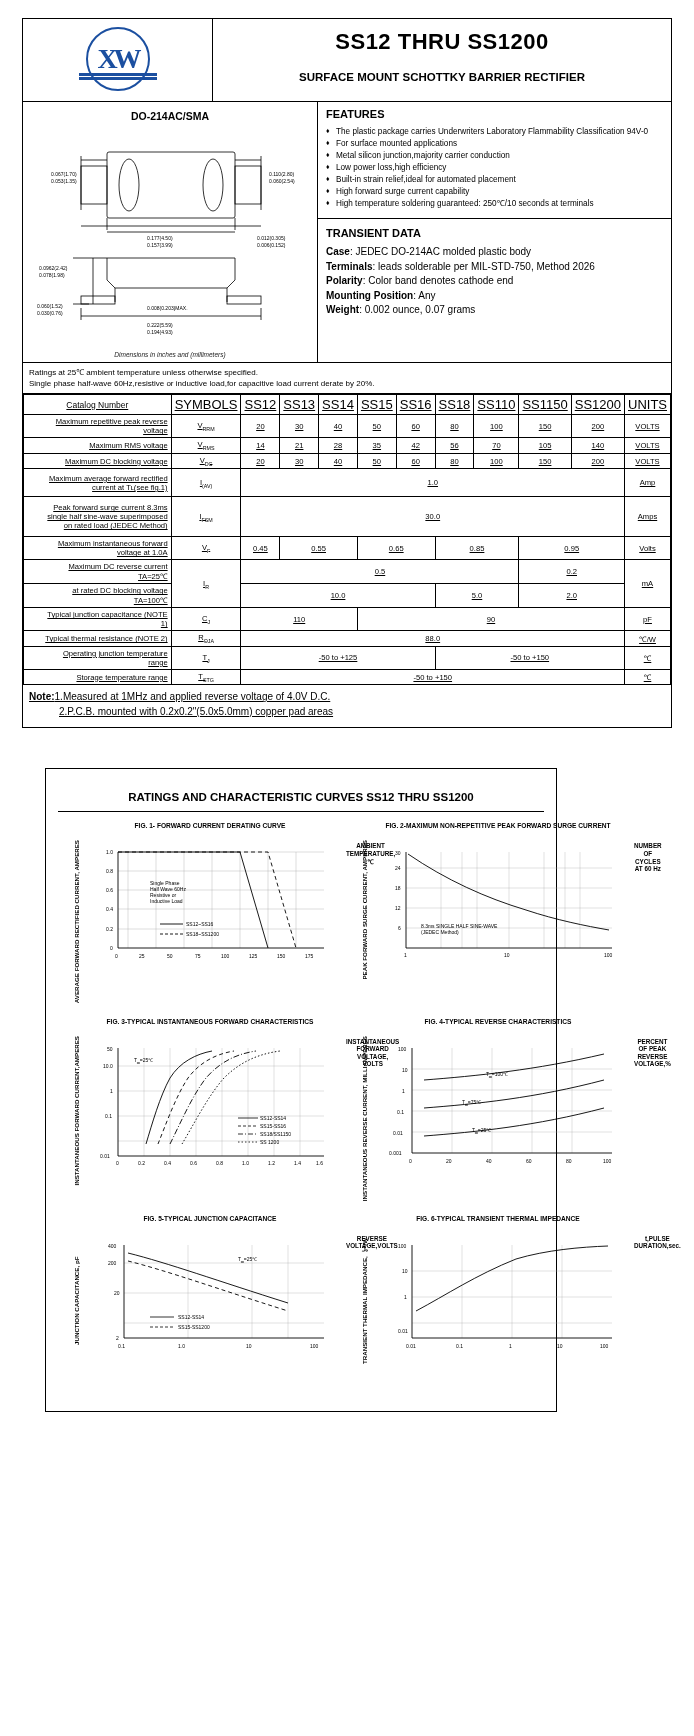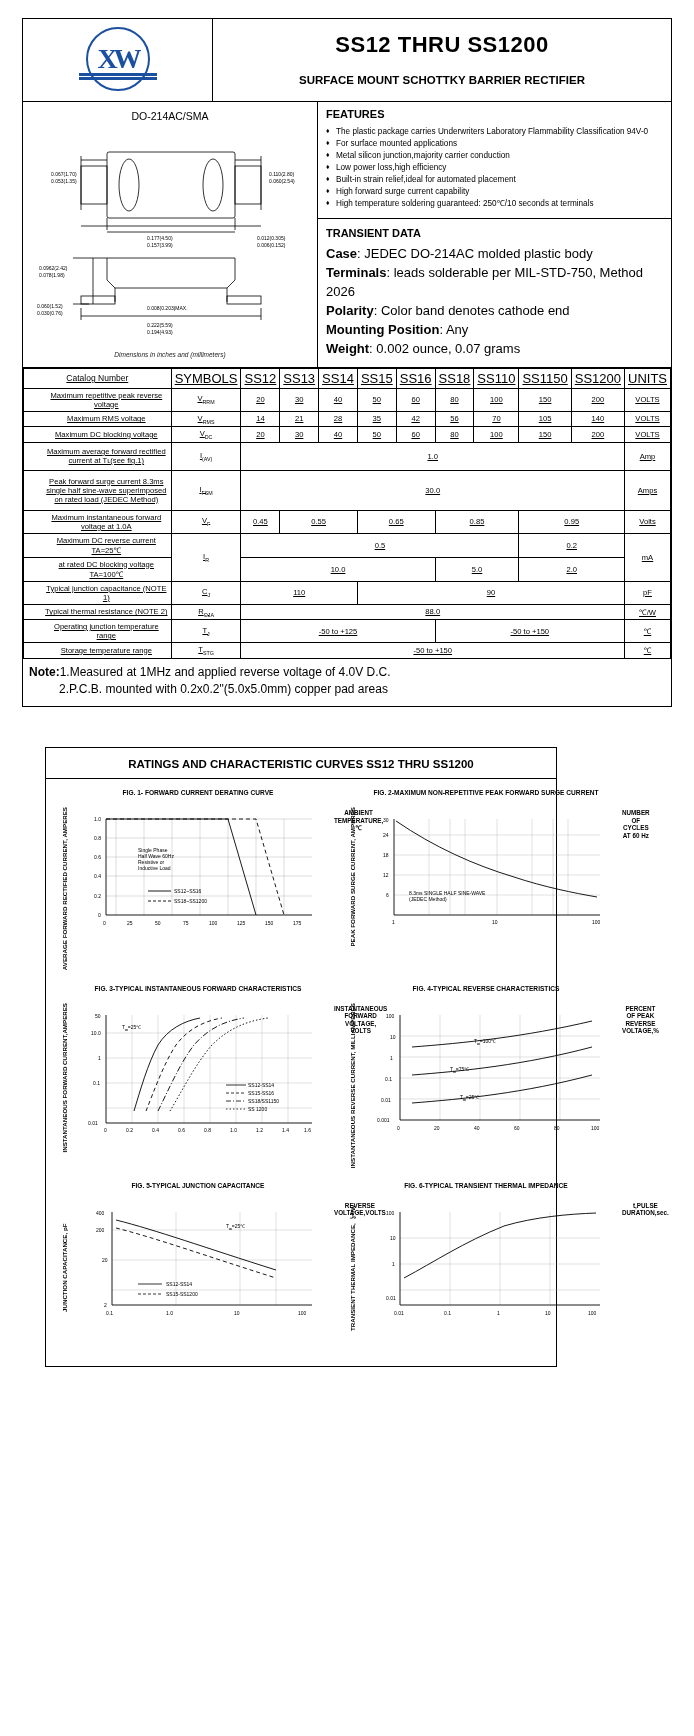--- a/index.html
+++ b/index.html
@@ -14,21 +14,20 @@
 
   
   .sheet1 {
     margin: 18px 22px 0 22px;
     border: 1px solid #000;
     width: 650px;
   }
   .hdr {
     display: flex;
     border-bottom: 1px solid #000;
-    align-items: center;
   }
   .logo-cell {
     width: 190px;
     border-right: 1px solid #000;
     display: flex;
     align-items: center;
     justify-content: center;
     padding: 8px 0 10px 0;
   }
   .logo-circle {
@@ -85,21 +84,21 @@
   .midrow { display: flex; border-bottom: 1px solid #000; }
   .pkg-cell {
     width: 295px;
     border-right: 1px solid #000;
     padding: 6px 4px 4px 4px;
     position: relative;
   }
   .pkg-title {
     text-align: center;
     font-size: 10.5px;
-    font-weight: normal;
+    font-weight: bold;
     margin: 2px 0 8px 0;
   }
   .dim-note {
     text-align: center;
     font-size: 6.5px;
     font-style: italic;
     margin-top: 6px;
     color: #222;
   }
   .feat-cell { flex: 1; display: flex; flex-direction: column; }
@@ -114,21 +113,21 @@
     padding-left: 10px;
     position: relative;
     margin-bottom: 1px;
   }
   .feat-list li:before {
     content: "\2666";
     position: absolute; left: 0; top: 0;
     font-size: 7px;
   }
   .mech-cell { padding: 8px 8px 8px 8px; flex: 1; }
-  .mech-list { font-size: 13px; line-height: 1.45; }
+  .mech-list { font-size: 10px; line-height: 1.45; }
   .mech-list b { font-weight: bold; }
 
   .ratings-head {
     text-align: center;
     font-weight: bold;
     font-size: 10.5px;
     padding: 3px 0;
     border-bottom: 1px solid #000;
   }
   .ratings-note {
@@ -143,40 +142,41 @@
     font-size: 7.6px;
     text-decoration: underline;
   }
   table.spec td, table.spec th {
     border: 1px solid #000;
     padding: 2px 3px;
     text-align: center;
     vertical-align: middle;
     height: 14px;
   }
-  table.spec td.left { text-align: center; padding-left: 21px; }
+  table.spec td.left { text-align: right; padding-left: 21px; }
   table.spec tr.hdrrow td { font-weight: normal; font-size: 13px; }
   table.spec tr.hdrrow td.catalog { font-size: 8.5px; }
   .footnote {
-    font-size: 12px;
+    font-size: 10px;
     padding: 5px 6px 8px 6px;
     line-height: 1.45;
+    text-decoration: underline;
   }
   .footnote b { font-weight: bold; }
   sub { font-size: .7em; }
 
   
   .pkg-svg { display: block; margin: 0 auto; }
 
   
   .sheet2 {
     margin: 40px 60px 30px 45px;
     border: 1px solid #000;
     width: 512px;
-    padding: 0;
+    padding: 12px;
   }
   .curves-title {
     text-align: center;
     font-weight: bold;
     font-size: 11.5px;
     padding: 10px 0 8px 0;
     border-bottom: 1px solid #000;
   }
   .curves-body { padding: 10px 8px 16px 8px; }
   .curve-row { display: flex; justify-content: space-between; margin-bottom: 14px; }
@@ -324,20 +324,24 @@
             </div>
             <div>
               <b>Weight</b>:
               <span>0.002 ounce, 0.07 grams</span>
             </div>
           </div>
         </div>
       </div>
     </div>
 
+    <div class="ratings-note">
+      <div>Ratings at 25℃ ambient temperature unless otherwise specified.</div>
+      <div>Single phase half-wave 60Hz,resistive or inductive load,for capacitive load current derate by 20%.</div>
+    </div>
 
     <table class="spec">
       <tbody>
         <tr class="hdrrow">
           <td class="catalog">Catalog  Number</td>
           <td>SYMBOLS</td>
           <td>SS12</td>
           <td>SS13</td>
           <td>SS14</td>
           <td>SS15</td>

